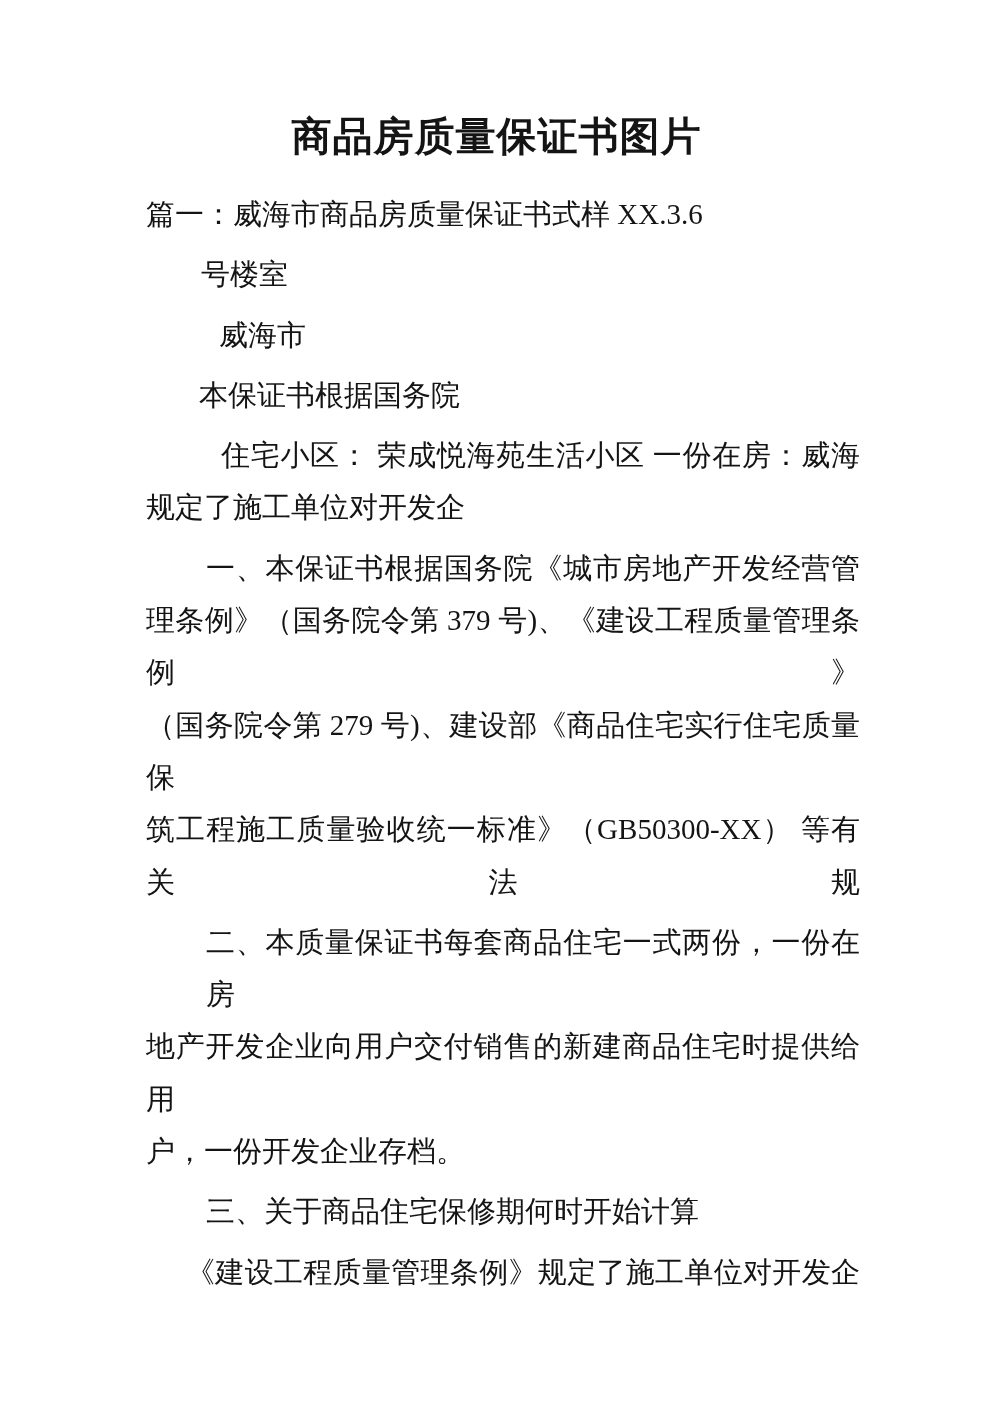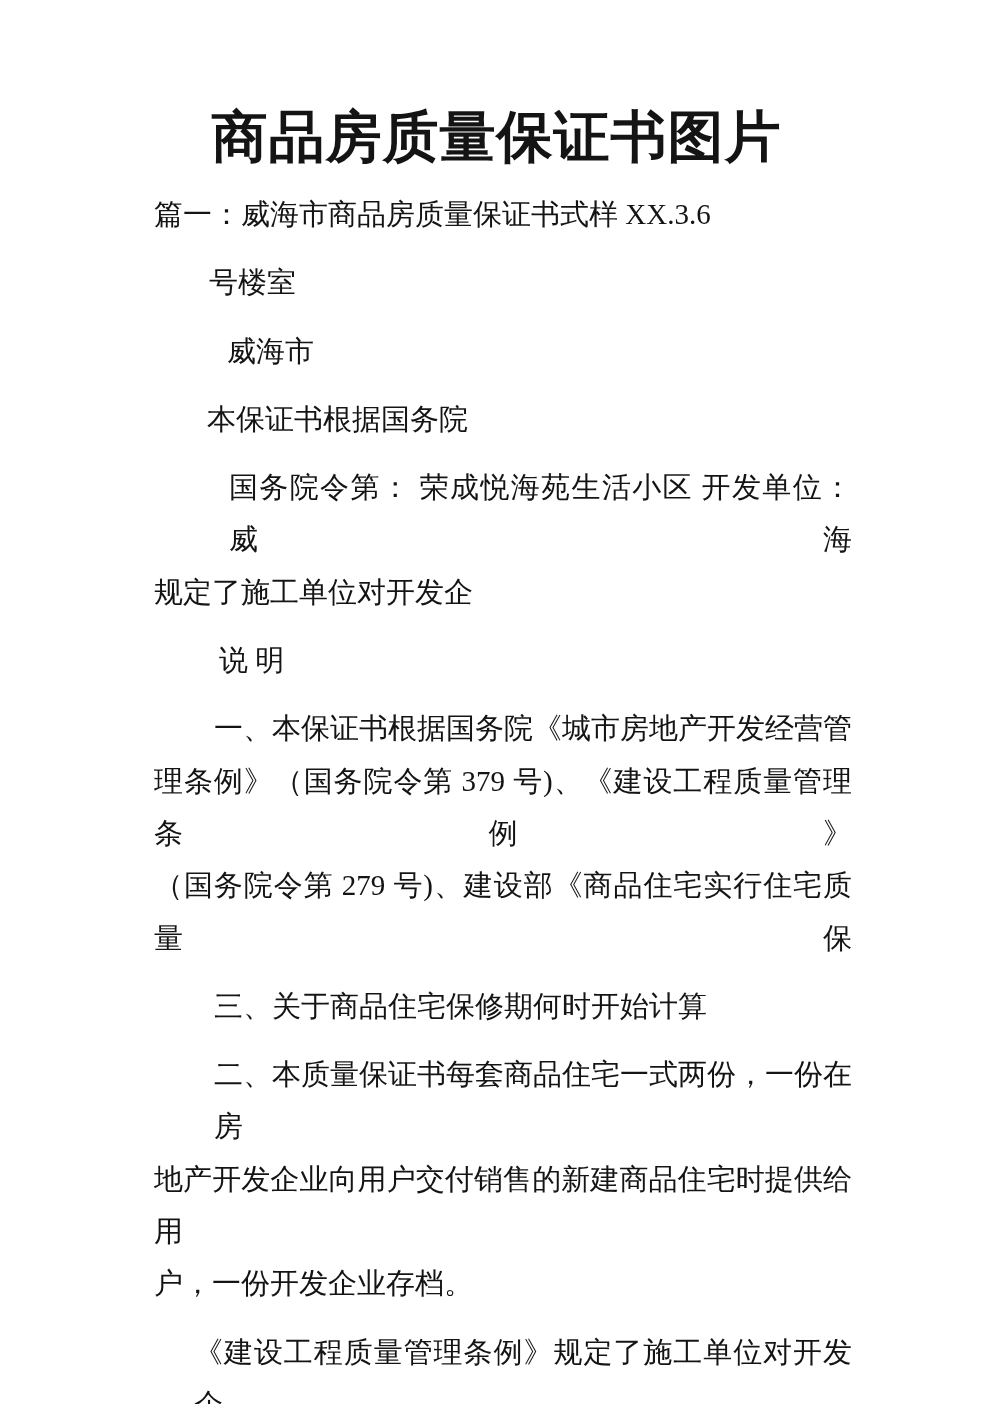--- a/index.html
+++ b/index.html
@@ -9,39 +9,39 @@
     height: 1404px;
     background: #ffffff;
     color: #141414;
     font-family: "Liberation Serif", "DejaVu Serif", serif;
     overflow: hidden;
   }
   .doc-title {
     padding-top: 104px;
     width: 993px;
     text-align: center;
-    font-size: 56px;
+    font-size: 40px;
     font-weight: bold;
     line-height: 66px;
     letter-spacing: 1px;
     white-space: nowrap;
   }
   .content {
     margin-left: 138px;
     width: 730px;
     margin-top: 18px;
     font-size: 29px;
     line-height: 52.3px;
   }
   .line {
     min-height: 52.3px;
     text-align: justify;
   }
   .j { text-align-last: justify; }
-  .para { margin: 16px; padding: 0; }
+  .para { margin: 8px; padding: 0; }
   
   .ind0  { padding-left: 0; }
   .ind40 { padding-left: 40px; }
   .ind53 { padding-left: 53px; }
   .ind55 { padding-left: 55px; }
   .ind60 { padding-left: 60px; }
   .ind65 { padding-left: 65px; }
   .ind73 { padding-left: 73px; }
   .ind75 { padding-left: 75px; }
 </style>
@@ -64,42 +64,40 @@
 
     <div class="para">
       <div class="line ind73">威海市</div>
     </div>
 
     <div class="para">
       <div class="line ind53">本保证书根据国务院</div>
     </div>
 
     <div class="para">
-      <div class="line ind75 j">国务院令第： 荣成悦海苑生活小区  开发单位：威海</div>
+      <div class="line ind75 j">住宅小区： 荣成悦海苑生活小区  一份在房：威海</div>
       <div class="line ind0">规定了施工单位对开发企</div>
     </div>
 
-    <div class="para">
-      <div class="line ind65">说 明</div>
-    </div>
 
     <div class="para">
       <div class="line ind60 j">一、本保证书根据国务院《城市房地产开发经营管</div>
       <div class="line ind0 j">理条例》（国务院令第 379 号)、《建设工程质量管理条例》</div>
       <div class="line ind0 j">（国务院令第 279 号)、建设部《商品住宅实行住宅质量保</div>
-    </div>
-
-    <div class="para">
-      <div class="line ind60">三、关于商品住宅保修期何时开始计算</div>
+      <div class="line ind0 j">筑工程施工质量验收统一标准》（GB50300-XX） 等有关法规</div>
     </div>
 
     <div class="para">
       <div class="line ind60 j">二、本质量保证书每套商品住宅一式两份，一份在房</div>
       <div class="line ind0 j">地产开发企业向用户交付销售的新建商品住宅时提供给用</div>
       <div class="line ind0">户，一份开发企业存档。</div>
+    </div>
+
+    <div class="para">
+      <div class="line ind60">三、关于商品住宅保修期何时开始计算</div>
     </div>
 
     <div class="para">
       <div class="line ind40 j">《建设工程质量管理条例》规定了施工单位对开发企</div>
 
     </div>
 
   </div>
 </div>
 

